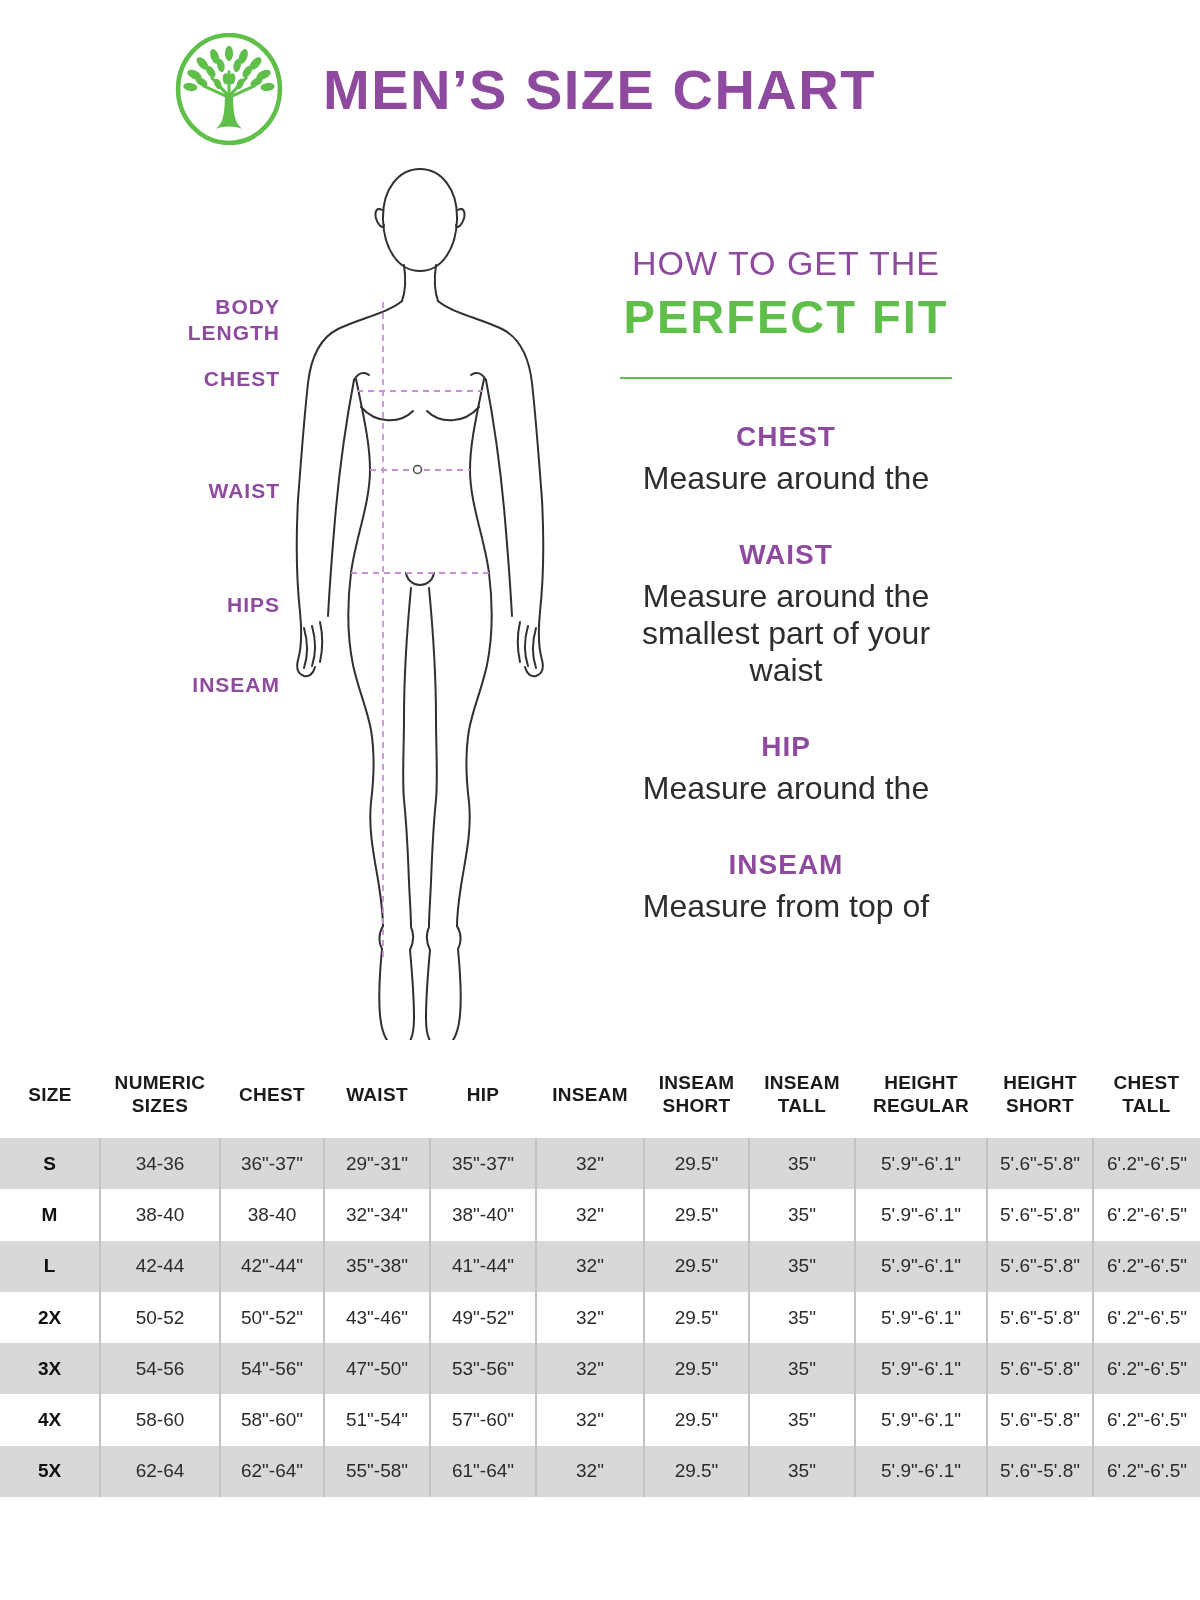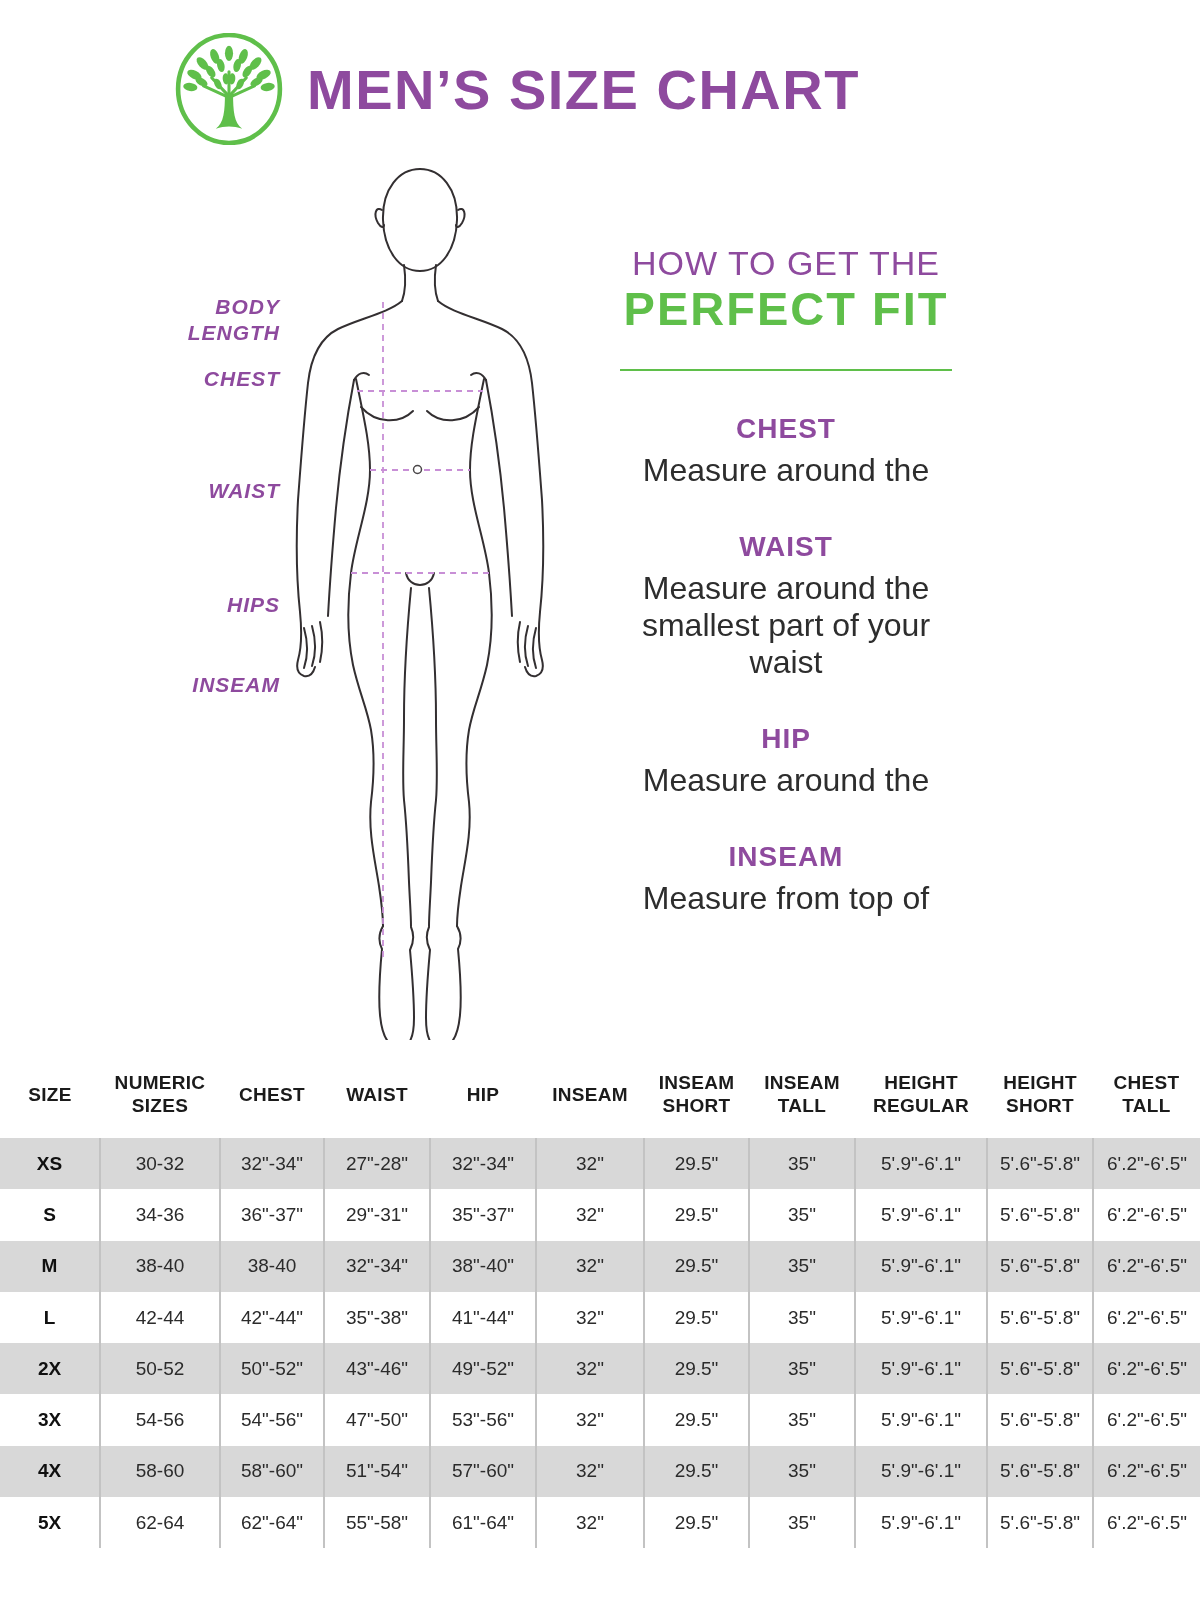--- a/index.html
+++ b/index.html
@@ -11,37 +11,37 @@
     --grid:#C3C3C3;
     --text:#2B2B2B;
   }
   *{margin:0;padding:0;box-sizing:border-box;}
   html,body{background:#fff;}
   .page{
     position:relative;width:1200px;height:1600px;margin:0 auto;background:#fff;
     font-family:"Liberation Sans",sans-serif;overflow:hidden;
   }
   
-  .brand{position:absolute;top:33px;left:173px;display:flex;align-items:center;gap:22px;}
+  .brand{position:absolute;top:33px;left:173px;display:flex;align-items:center;gap:38px;}
   .brand h1{font-size:56px;font-weight:700;color:var(--purple);letter-spacing:1.5px;white-space:nowrap;}
   
   .figure-svg{position:absolute;left:280px;top:160px;}
   .fig-label{
     position:absolute;left:140px;width:140px;text-align:right;
-    color:var(--purple);font-weight:700;font-size:21px;letter-spacing:1px;line-height:26px;font-style:italic;
+    color:var(--purple);font-weight:700;font-size:21px;letter-spacing:1px;line-height:26px;
   }
   .lbl-bodylength{top:294px;}
   .lbl-chest{top:366px;}
   .lbl-waist{top:478px;}
   .lbl-hips{top:592px;}
   .lbl-inseam{top:672px;}
   
   .guide{position:absolute;left:608px;top:243px;width:356px;text-align:center;}
   .guide-h1{font-size:34px;font-weight:400;color:var(--purple);letter-spacing:1px;line-height:40px;}
-  .guide-h2{font-size:47px;font-weight:700;color:var(--green);letter-spacing:2px;line-height:52px;margin-top:0;}
+  .guide-h2{font-size:47px;font-weight:700;color:var(--green);letter-spacing:2px;line-height:52px;margin-top:8px;}
   .guide-divider{border:none;border-top:2px solid var(--green);margin:34px 12px 0 12px;}
   .gsec{margin-top:42px;}
   .gsec:first-of-type{margin-top:40px;}
   .gsec h3{font-size:28px;font-weight:700;color:var(--purple);letter-spacing:1px;line-height:32px;margin-bottom:7px;}
   .gsec p{font-size:32px;color:#2D2D2D;line-height:37px;}
   
   table.size-table{
     position:absolute;left:0;top:1050px;width:1200px;
     border-collapse:collapse;table-layout:fixed;
   }
@@ -210,33 +210,20 @@
         <th>INSEAM</th>
         <th>INSEAM SHORT</th>
         <th>INSEAM TALL</th>
         <th>HEIGHT REGULAR</th>
         <th>HEIGHT SHORT</th>
         <th>CHEST TALL</th>
       </tr>
     </thead>
     <tbody>
         <tr>
-          <td>XS</td>
-          <td>30-32</td>
-          <td>32"-34"</td>
-          <td>27"-28"</td>
-          <td>32"-34"</td>
-          <td>32"</td>
-          <td>29.5"</td>
-          <td>35"</td>
-          <td>5'.9"-6'.1"</td>
-          <td>5'.6"-5'.8"</td>
-          <td>6'.2"-6'.5"</td>
-        </tr>
-        <tr>
           <td>S</td>
           <td>34-36</td>
           <td>36"-37"</td>
           <td>29"-31"</td>
           <td>35"-37"</td>
           <td>32"</td>
           <td>29.5"</td>
           <td>35"</td>
           <td>5'.9"-6'.1"</td>
           <td>5'.6"-5'.8"</td>

